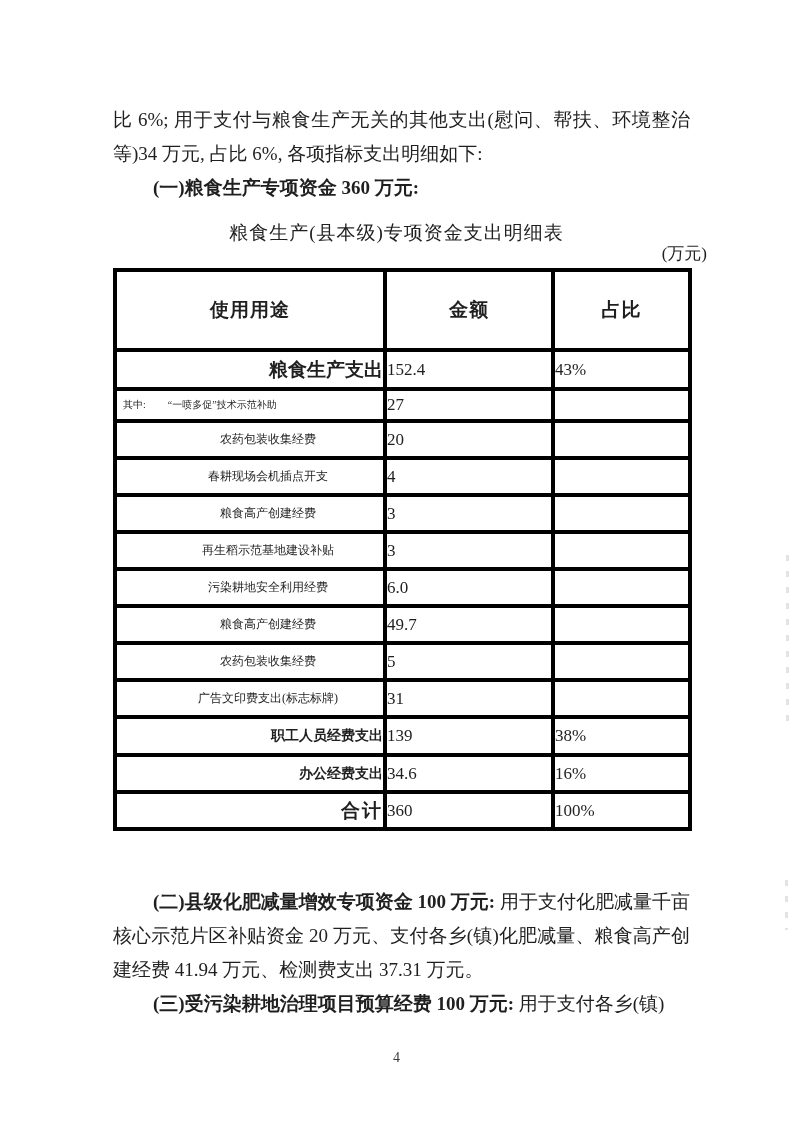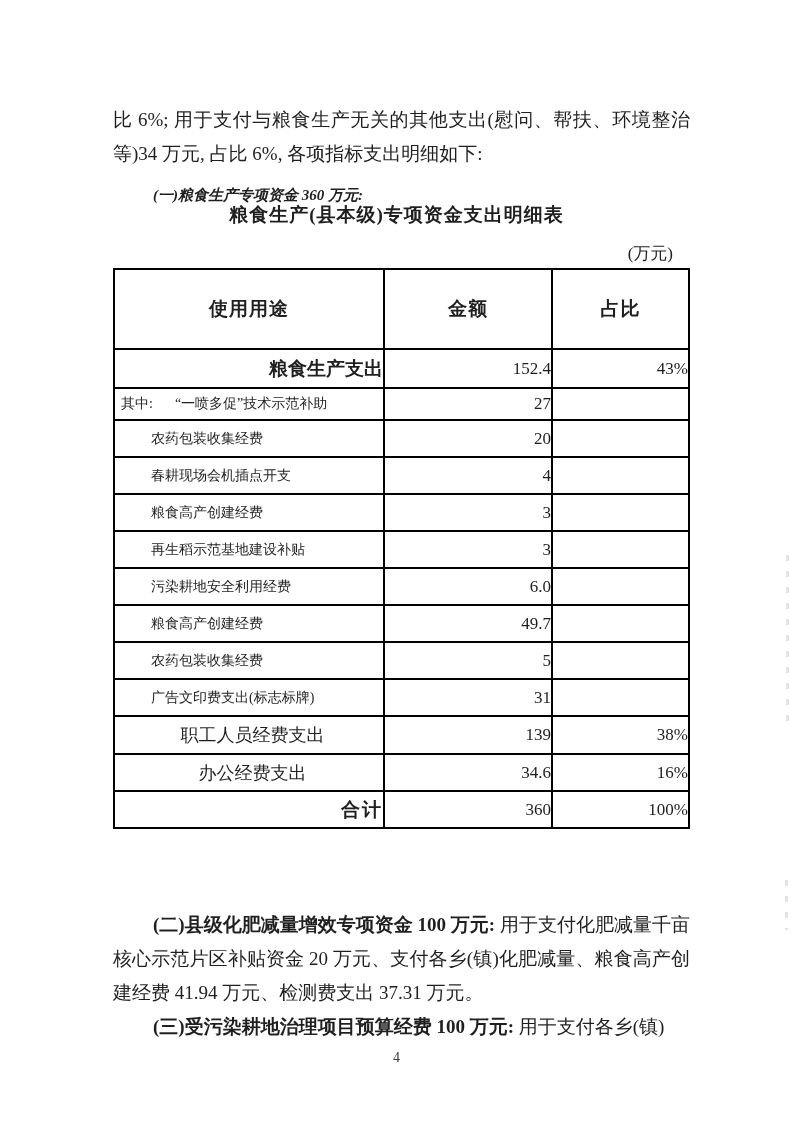--- a/index.html
+++ b/index.html
@@ -16,66 +16,66 @@
   .para{
     font-size:19px;
     line-height:34px;
     text-align:justify;
     margin:0;
   }
   #intro-paragraph{
     position:absolute;left:113px;top:103px;width:577px;
   }
   #section1-heading{
-    position:absolute;left:113px;top:178px;width:577px;
-    font-size:15px;line-height:34px;font-weight:bold;
-    padding-left:40px;box-sizing:border-box;font-style:italic;
+    position:absolute;left:113px;top:171px;width:577px;
+    font-size:19px;line-height:34px;font-weight:bold;
+    padding-left:40px;box-sizing:border-box;
   }
   #table-title{
-    position:absolute;left:0;top:198px;width:793px;
-    text-align:center;font-size:19px;line-height:34px;font-weight:bold;
+    position:absolute;left:0;top:216px;width:793px;
+    text-align:center;font-size:19px;line-height:34px;font-weight:normal;
     letter-spacing:1px;
   }
   #unit-label{
-    position:absolute;left:96px;top:241px;width:577px;
+    position:absolute;left:130px;top:241px;width:577px;
     text-align:right;font-size:17px;line-height:26px;
   }
   table.budget{
     position:absolute;left:113px;top:268px;
     border-collapse:collapse;
     table-layout:fixed;
     width:575px;
   }
   table.budget td,table.budget th{
-    border:2px solid #000000;
+    border:4px solid #000000;
     padding:0;
     vertical-align:middle;
     font-weight:normal;
   }
   col.c1{width:270px;} col.c2{width:168px;} col.c3{width:137px;}
   tr.tr-head{height:80px;}
   tr.tr-head th{font-size:19px;font-weight:bold;text-align:center;letter-spacing:1px;}
   tr.tr-main{height:39px;}
   tr.tr-main .c-use{font-size:19px;font-weight:bold;text-align:right;padding-left:7px;font-family:Liberation Mono, monospace;}
   tr.tr-sub1{height:32px;}
-  tr.tr-sub1 .c-use{font-size:14px;text-align:left;padding-left:6px;}
+  tr.tr-sub1 .c-use{font-size:10px;text-align:left;padding-left:6px;}
   tr.tr-sub1 .qlabel{margin-left:22px;}
   tr.tr-sub{height:37px;}
-  tr.tr-sub .c-use{font-size:14px;text-align:left;padding-left:36px;}
+  tr.tr-sub .c-use{font-size:12px;text-align:center;padding-left:36px;}
   tr.tr-bold1{height:38px;}
   tr.tr-bold2{height:37px;}
   tr.tr-bold3{height:35px;}
   tr.tr-bold1 .c-use,tr.tr-bold2 .c-use,tr.tr-bold3 .c-use{
-    font-size:18px;font-weight:normal;text-align:center;padding-left:7px;
+    font-size:14px;font-weight:bold;text-align:right;padding-left:7px;
   }
   tr.tr-total{height:37px;}
   tr.tr-total .c-use{font-size:19px;font-weight:bold;text-align:right;letter-spacing:2px;}
-  .c-num{text-align:right;font-size:17px;}
+  .c-num{text-align:left;font-size:17px;}
   #lower-sections{
-    position:absolute;left:113px;top:908px;width:577px;
+    position:absolute;left:113px;top:885px;width:577px;
   }
   #lower-sections .para{text-indent:40px;}
   #lower-sections b{font-weight:bold;}
   #page-number{
     position:absolute;left:0;top:1050px;width:793px;
     text-align:center;font-size:14px;color:#3a3a3a;
   }
   .scan-artifact{
     position:absolute;width:3px;
     background:repeating-linear-gradient(to bottom,#e3e3e3 0 6px,transparent 6px 16px);

